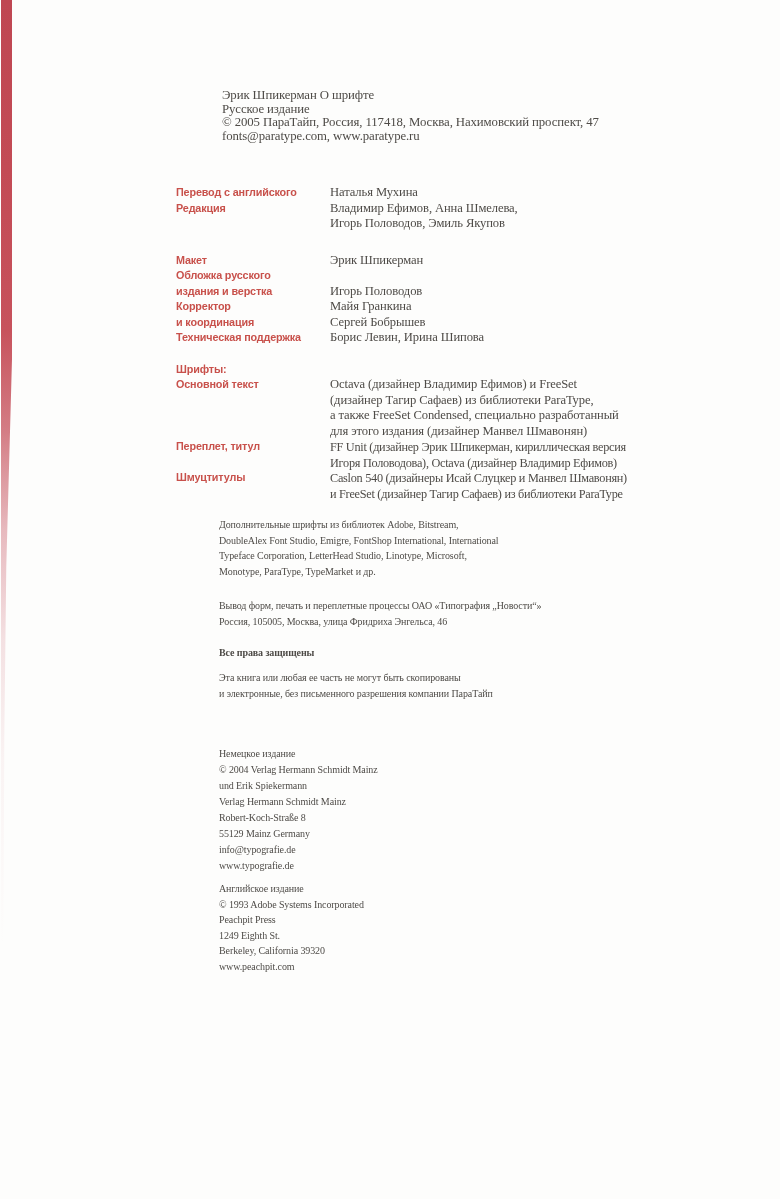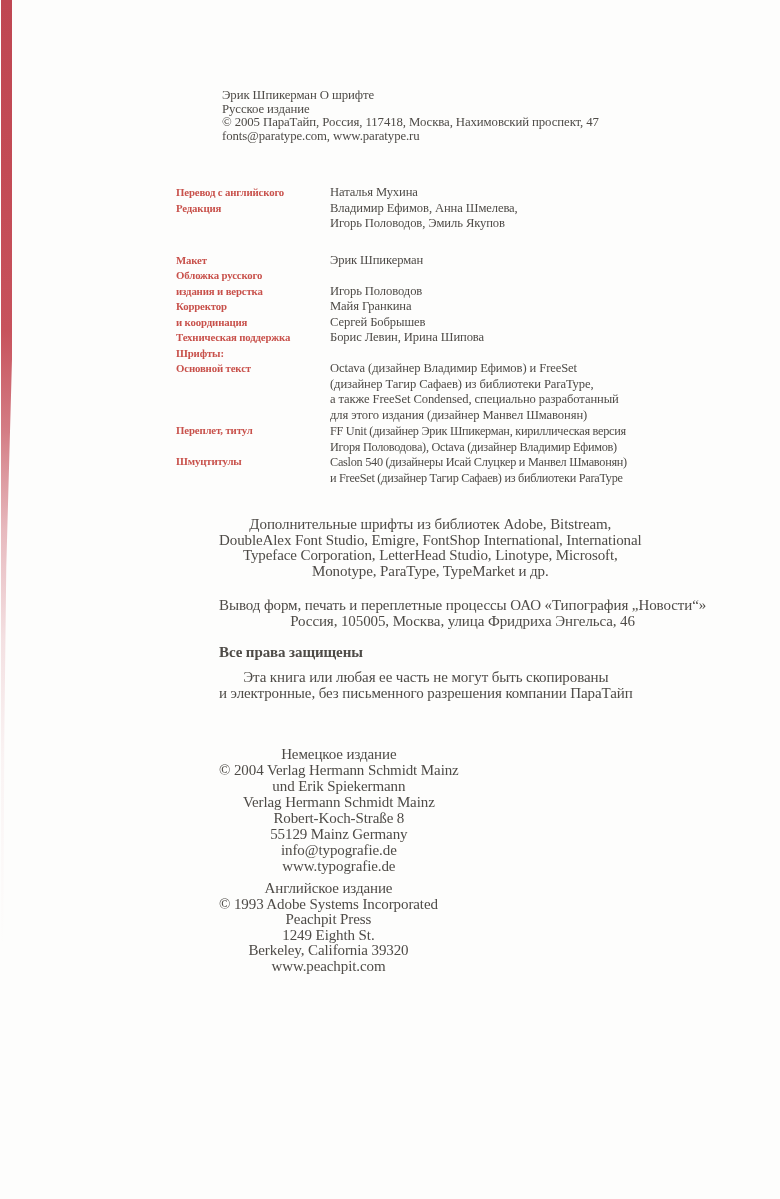--- a/index.html
+++ b/index.html
@@ -29,40 +29,40 @@
   }
   .header-block{
     position:absolute;left:222px;top:89px;
     font-size:12.8px;line-height:13.5px;letter-spacing:-.1px;
   }
   .credits{
     position:absolute;left:176px;top:185px;
   }
   .credit-row{display:flex;height:15.5px;}
   .credit-row.gap-sm{margin-top:21px;}
-  .credit-row.gap-lg{}
+  .credit-row.gap-lg{margin-top:16px;}
   .credit-label{
     flex:0 0 154px;width:154px;
-    font-family:Liberation Serif, serif;
+    font-family:Liberation Sans, sans-serif;
     font-weight:bold;font-size:10.8px;line-height:15.5px;
     letter-spacing:-.15px;color:var(--red);
     white-space:nowrap;
   }
   .credit-value{
     font-size:12.6px;line-height:15.5px;
     white-space:nowrap;letter-spacing:-.1px;
   }
   .credit-value.condensed{
     display:inline-block;
     transform:scaleX(.93);transform-origin:0 60%;
     font-size:13.2px;letter-spacing:-.3px;
   }
   .para{
     position:absolute;left:219px;
-    font-size:15px;line-height:15.5px;letter-spacing:-.1px;text-align:center;
+    font-size:10px;line-height:15.5px;letter-spacing:-.1px;
   }
   #para-additional{top:517px;}
   #para-printing{top:598px;}
   #para-rights{top:645px;font-weight:bold;}
   #para-protect{top:670px;}
   #para-german{top:746px;line-height:16px;}
   #para-english{top:881px;}
 </style>
 </head>
 <body>

